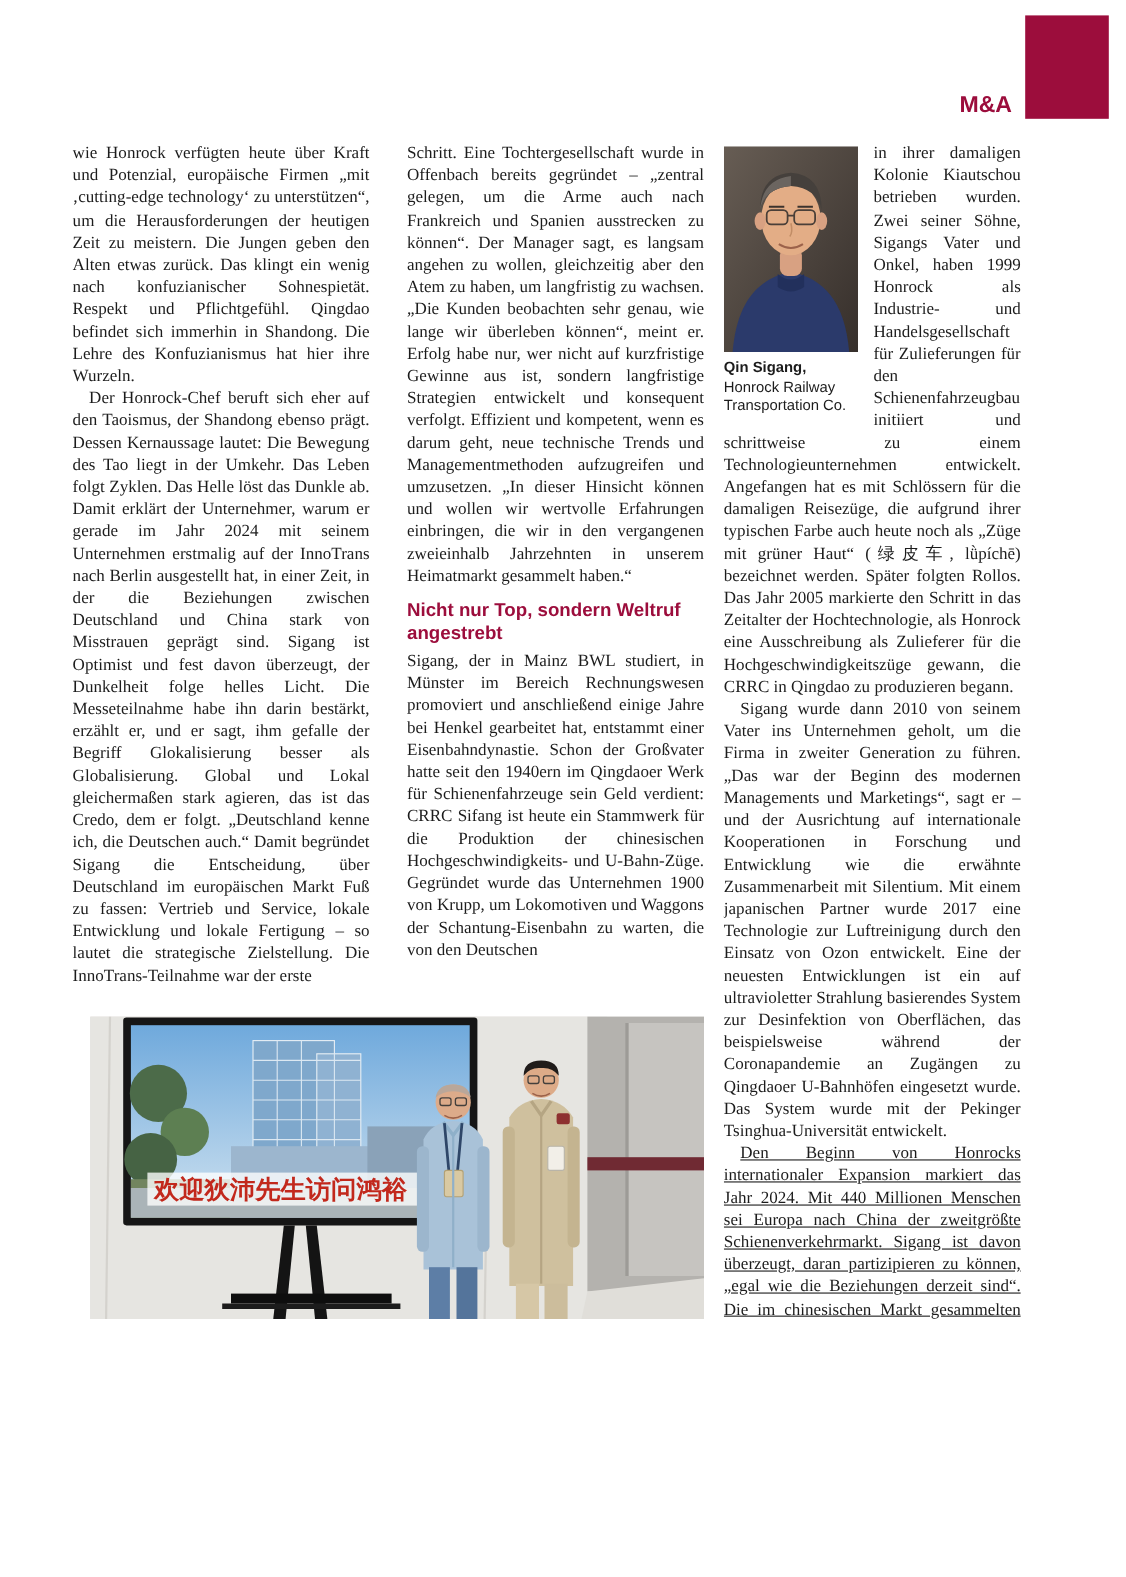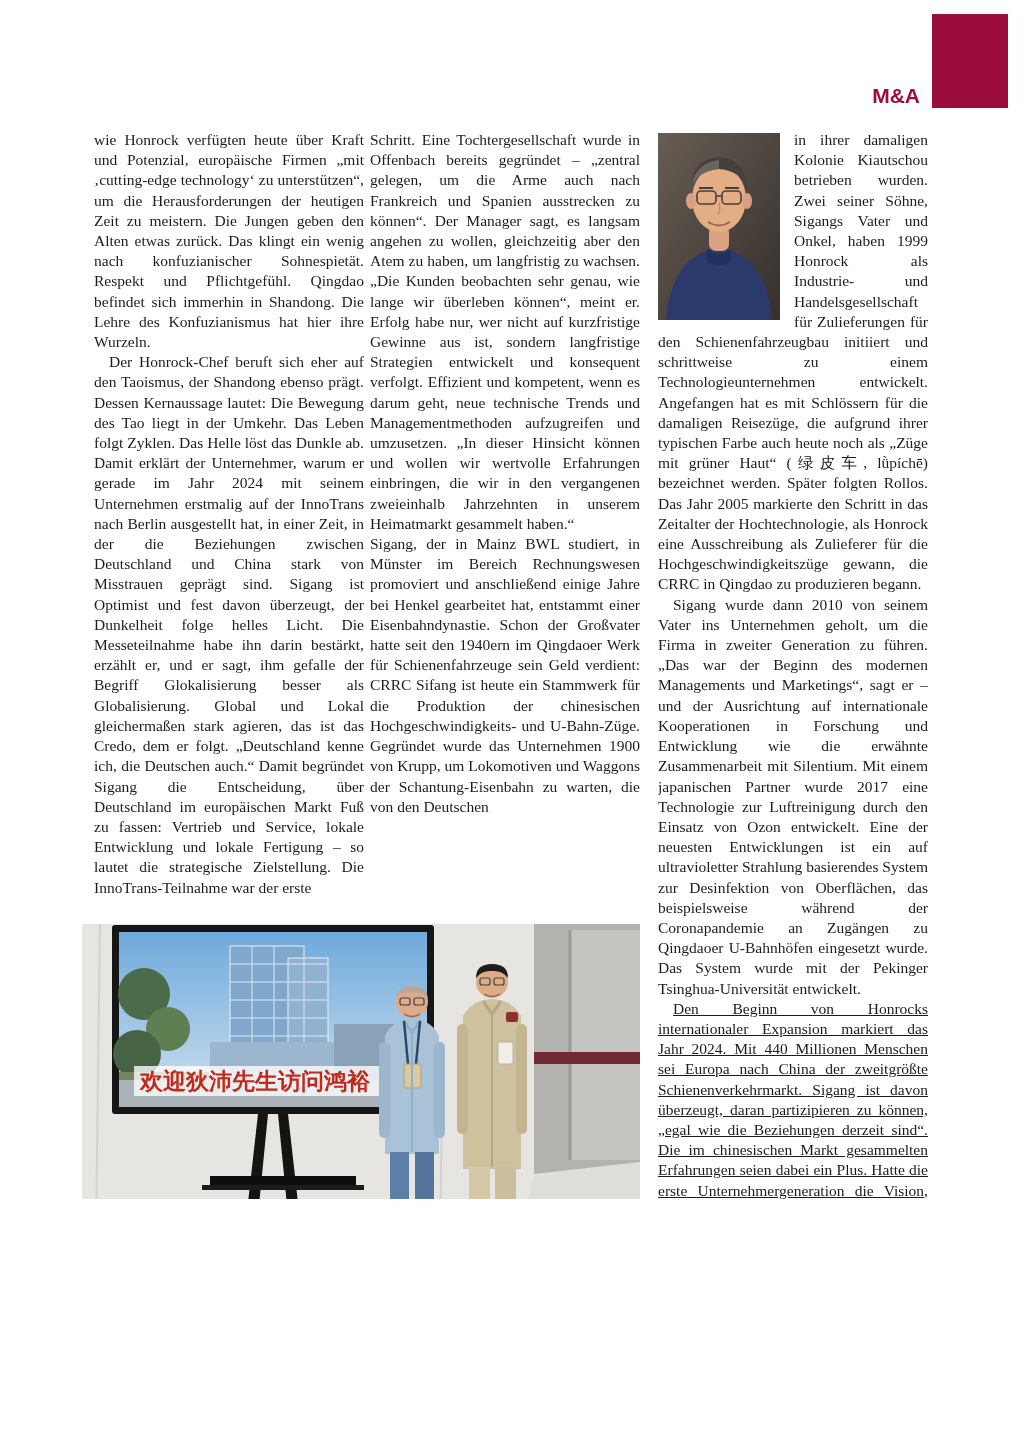--- a/index.html
+++ b/index.html
@@ -5,21 +5,21 @@
   html,body{margin:0;padding:0;background:#ffffff;}
   .page{position:relative;width:1024px;height:1199px;background:#ffffff;overflow:hidden;
         font-family:"Liberation Serif", serif;color:#1c1c1c;}
   
   .brand-square{position:absolute;left:932px;top:14px;width:76px;height:94px;background:#9C0D3C;}
   .section-label{position:absolute;top:84px;left:760px;width:160px;text-align:right;
         font-family:"Liberation Sans", sans-serif;font-weight:bold;font-size:21px;color:#9C0D3C;}
   
   .col{position:absolute;top:130px;width:270px;font-size:15.5px;line-height:20.2px;
        text-align:justify;hyphens:auto;-webkit-hyphens:auto;overflow:hidden;}
-  .col1{left:94px;height:792px;}
+  .col1{left:66px;height:792px;}
   .col2{left:370px;height:792px;}
   .col3{left:658px;height:1184px;}
   .col p{margin:0;}
   .indent{text-indent:15px;}
   .subhead{font-family:"Liberation Sans", sans-serif;font-weight:bold;font-size:17px;
        line-height:21px;color:#9C0D3C;margin:10px 0 5px 0;text-align:left;hyphens:none;}
   
   .portrait-block{float:left;width:122px;margin:3px 14px 4px 0;}
   .portrait-photo{display:block;width:122px;height:187px;}
   .portrait-caption{font-family:"Liberation Sans", sans-serif;font-size:13.5px;line-height:17.5px;
@@ -46,20 +46,21 @@
   <div class="brand-square"></div>
   <div class="section-label">M&amp;A</div>
 
   <div class="col col1">
     <p>wie Honrock verfügten heute über Kraft und Potenzial, europäische Firmen „mit ‚cutting-edge technology‘ zu unterstützen“, um die Herausforderungen der heutigen Zeit zu meistern. Die Jungen geben den Alten etwas zurück. Das klingt ein wenig nach konfuzianischer Sohnespietät. Respekt und Pflichtgefühl. Qingdao befindet sich immerhin in Shandong. Die Lehre des Konfuzianismus hat hier ihre Wurzeln.</p>
     <p class="indent">Der Honrock-Chef beruft sich eher auf den Taoismus, der Shandong ebenso prägt. Dessen Kernaussage lautet: Die Bewegung des Tao liegt in der Umkehr. Das Leben folgt Zyklen. Das Helle löst das Dunkle ab. Damit erklärt der Unternehmer, warum er gerade im Jahr 2024 mit seinem Unternehmen erstmalig auf der InnoTrans nach Berlin ausgestellt hat, in einer Zeit, in der die Beziehungen zwischen Deutschland und China stark von Misstrauen geprägt sind. Sigang ist Optimist und fest davon überzeugt, der Dunkelheit folge helles Licht. Die Messeteilnahme habe ihn darin bestärkt, erzählt er, und er sagt, ihm gefalle der Begriff Glokalisierung besser als Globalisierung. Global und Lokal gleichermaßen stark agieren, das ist das Credo, dem er folgt. „Deutschland kenne ich, die Deutschen auch.“ Damit begründet Sigang die Entscheidung, über Deutschland im europäischen Markt Fuß zu fassen: Vertrieb und Service, lokale Entwicklung und lokale Fertigung – so lautet die strategische Zielstellung. Die InnoTrans-Teilnahme war der erste</p>
   </div>
 
   <div class="col col2">
     <p>Schritt. Eine Tochtergesellschaft wurde in Offenbach bereits gegründet – „zentral gelegen, um die Arme auch nach Frankreich und Spanien ausstrecken zu können“. Der Manager sagt, es langsam angehen zu wollen, gleichzeitig aber den Atem zu haben, um langfristig zu wachsen. „Die Kunden beobachten sehr genau, wie lange wir überleben können“, meint er. Erfolg habe nur, wer nicht auf kurzfristige Gewinne aus ist, sondern langfristige Strategien entwickelt und konsequent verfolgt. Effizient und kompetent, wenn es darum geht, neue technische Trends und Managementmethoden aufzugreifen und umzusetzen. „In dieser Hinsicht können und wollen wir wertvolle Erfahrungen einbringen, die wir in den vergangenen zweieinhalb Jahrzehnten in unserem Heimatmarkt gesammelt haben.“</p>
+    <h3 class="subhead">Nicht nur Top, sondern Weltruf angestrebt</h3>
     <p>Sigang, der in Mainz BWL studiert, in Münster im Bereich Rechnungswesen promoviert und anschließend einige Jahre bei Henkel gearbeitet hat, entstammt einer Eisenbahndynastie. Schon der Großvater hatte seit den 1940ern im Qingdaoer Werk für Schienenfahrzeuge sein Geld verdient: CRRC Sifang ist heute ein Stammwerk für die Produktion der chinesischen Hochgeschwindigkeits- und U-Bahn-Züge. Gegründet wurde das Unternehmen 1900 von Krupp, um Lokomotiven und Waggons der Schantung-Eisenbahn zu warten, die von den Deutschen</p>
   </div>
 
   <div class="col col3">
     <div class="portrait-block">
       <svg class="portrait-photo" viewBox="0 0 122 187" xmlns="http://www.w3.org/2000/svg">
         <defs>
           <linearGradient id="pbg" x1="0" y1="0" x2="1" y2="1">
             <stop offset="0" stop-color="#675d54"></stop>
               <stop offset="1" stop-color="#362f2b"></stop>
@@ -81,20 +82,25 @@
 
         <rect x="39" y="58" width="19" height="13" rx="4" fill="none" stroke="#4a3f38" stroke-width="1.6"></rect>
         <rect x="64" y="58" width="19" height="13" rx="4" fill="none" stroke="#4a3f38" stroke-width="1.6"></rect>
         <line x1="58" y1="63" x2="64" y2="63" stroke="#4a3f38" stroke-width="1.6"></line>
 
         <line x1="41" y1="55" x2="55" y2="55" stroke="#3c332d" stroke-width="1.8"></line>
         <line x1="67" y1="55" x2="81" y2="55" stroke="#3c332d" stroke-width="1.8"></line>
         <path d="M61,70 Q63,78 60,82" stroke="#c28d66" stroke-width="1.4" fill="none"></path>
         <path d="M50,89 Q61,96 72,89" stroke="#9c624a" stroke-width="1.8" fill="none"></path>
       </svg>
+      <div class="portrait-caption">
+        <div class="name">Qin Sigang,</div>
+        <div>Honrock Railway</div>
+        <div>Transportation Co.</div>
+      </div>
     </div>
     <p>in ihrer damaligen Kolonie Kiautschou betrieben wurden. Zwei seiner Söhne, Sigangs Vater und Onkel, haben 1999 Honrock als Industrie- und Handelsgesellschaft für Zulieferungen für den Schienenfahrzeugbau initiiert und schrittweise zu einem Technologieunternehmen entwickelt. Angefangen hat es mit Schlössern für die damaligen Reisezüge, die aufgrund ihrer typischen Farbe auch heute noch als „Züge mit grüner Haut“ (绿皮车, lǜpíchē) bezeichnet werden. Später folgten Rollos. Das Jahr 2005 markierte den Schritt in das Zeitalter der Hochtechnologie, als Honrock eine Ausschreibung als Zulieferer für die Hochgeschwindigkeitszüge gewann, die CRRC in Qingdao zu produzieren begann.</p>
     <p class="indent">Sigang wurde dann 2010 von seinem Vater ins Unternehmen geholt, um die Firma in zweiter Generation zu führen. „Das war der Beginn des modernen Managements und Marketings“, sagt er – und der Ausrichtung auf internationale Kooperationen in Forschung und Entwicklung wie die erwähnte Zusammenarbeit mit Silentium. Mit einem japanischen Partner wurde 2017 eine Technologie zur Luftreinigung durch den Einsatz von Ozon entwickelt. Eine der neuesten Entwicklungen ist ein auf ultravioletter Strahlung basierendes System zur Desinfektion von Oberflächen, das beispielsweise während der Coronapandemie an Zugängen zu Qingdaoer U-Bahnhöfen eingesetzt wurde. Das System wurde mit der Pekinger Tsinghua-Universität entwickelt.</p>
     <p class="indent lastpara"><span>Den Beginn von Honrocks internationaler Expansion markiert das Jahr 2024. Mit 440 Millionen Menschen sei Europa nach China der zweitgrößte Schienenverkehrmarkt. Sigang ist davon überzeugt, daran partizipieren zu können, „egal wie die Beziehungen derzeit sind“. Die im chinesischen Markt gesammelten Erfahrungen seien dabei ein Plus. Hatte die erste Unternehmergeneration die Vision, ein Unternehmen aufzubauen, das eines Tages auf 100 Jahre Erfolg zurückblicken kann, gehört nun für die zweite Generation noch das Prädikat „weltbekannt“ dazu.</span><span class="endmark"></span></p>
   </div>
 
   <svg class="article-photo" viewBox="0 0 558 353" xmlns="http://www.w3.org/2000/svg">
     <defs>
       <linearGradient id="sky" x1="0" y1="0" x2="0" y2="1">
         <stop offset="0" stop-color="#6fa9dc"></stop>

